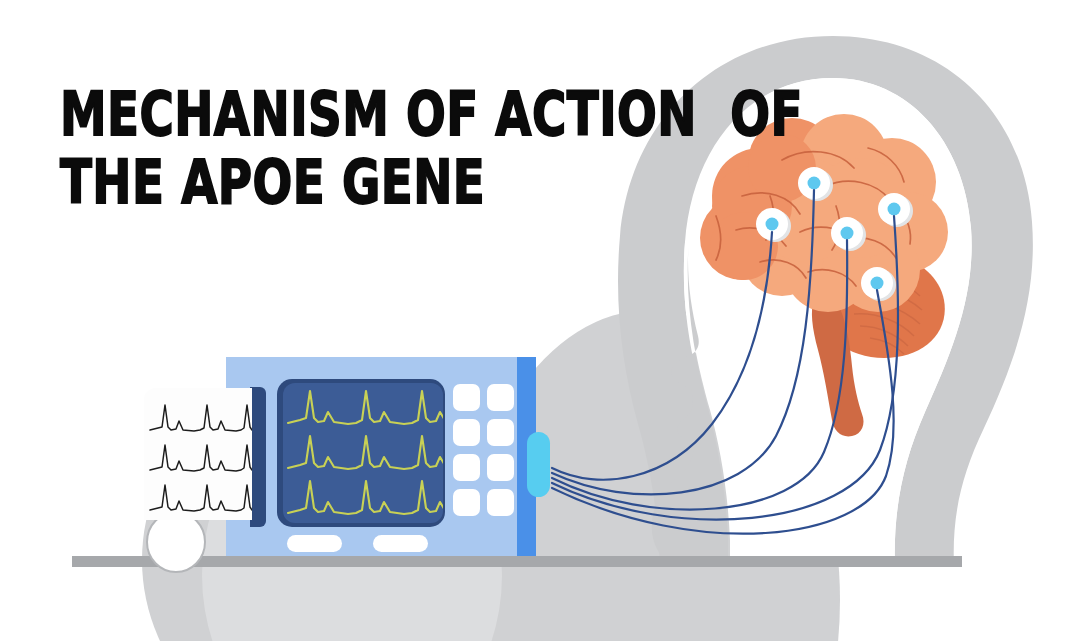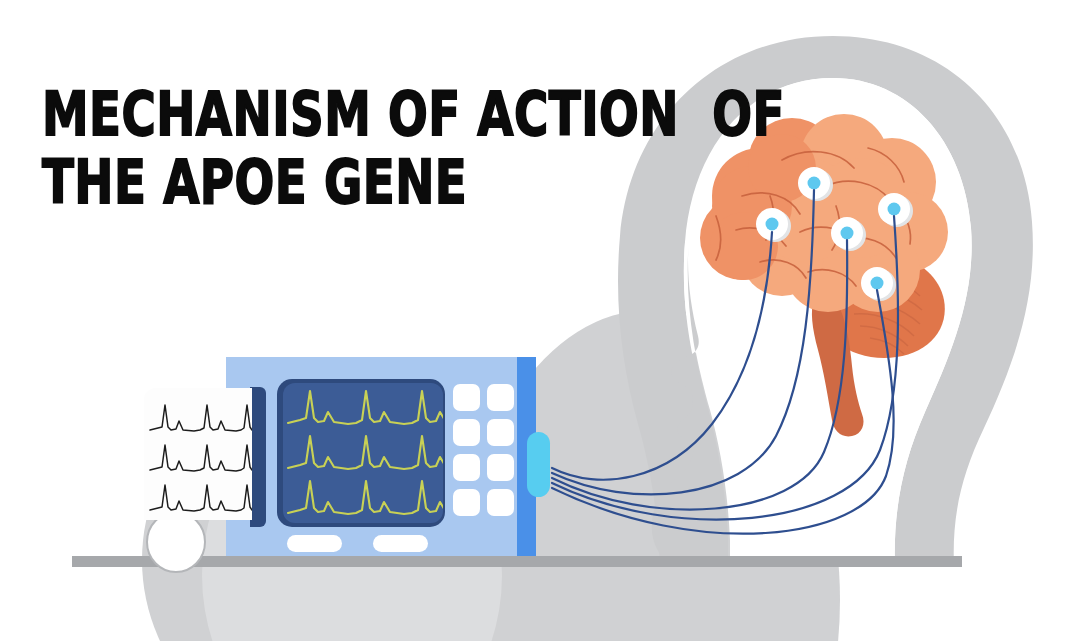--- a/index.html
+++ b/index.html
@@ -20,21 +20,21 @@
   }
   #art {
     position: absolute;
     left: 0;
     top: 0;
     width: 1080px;
     height: 641px;
   }
   #title-block {
     position: absolute;
-    left: 42px;
+    left: 60px;
     top: 84px;
     width: 610px;
     z-index: 40;
     user-select: none;
   }
   .title-line {
     font-family: "DejaVu Sans", sans-serif;
     font-weight: 700;
     font-size: 52px;
     line-height: 1.00;

